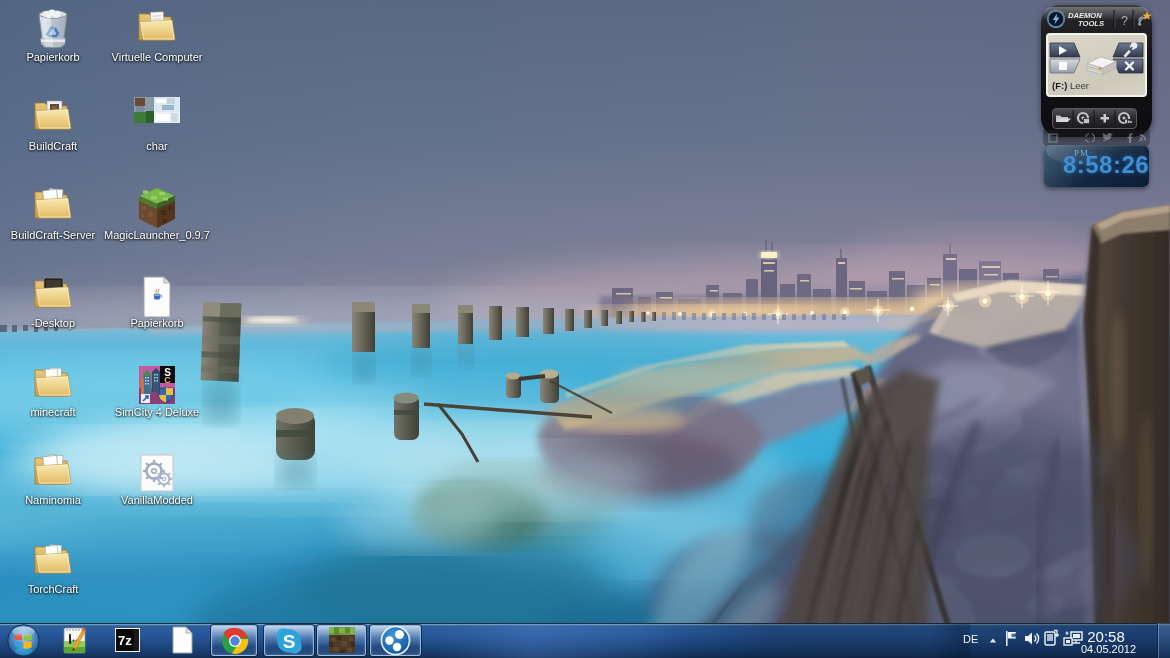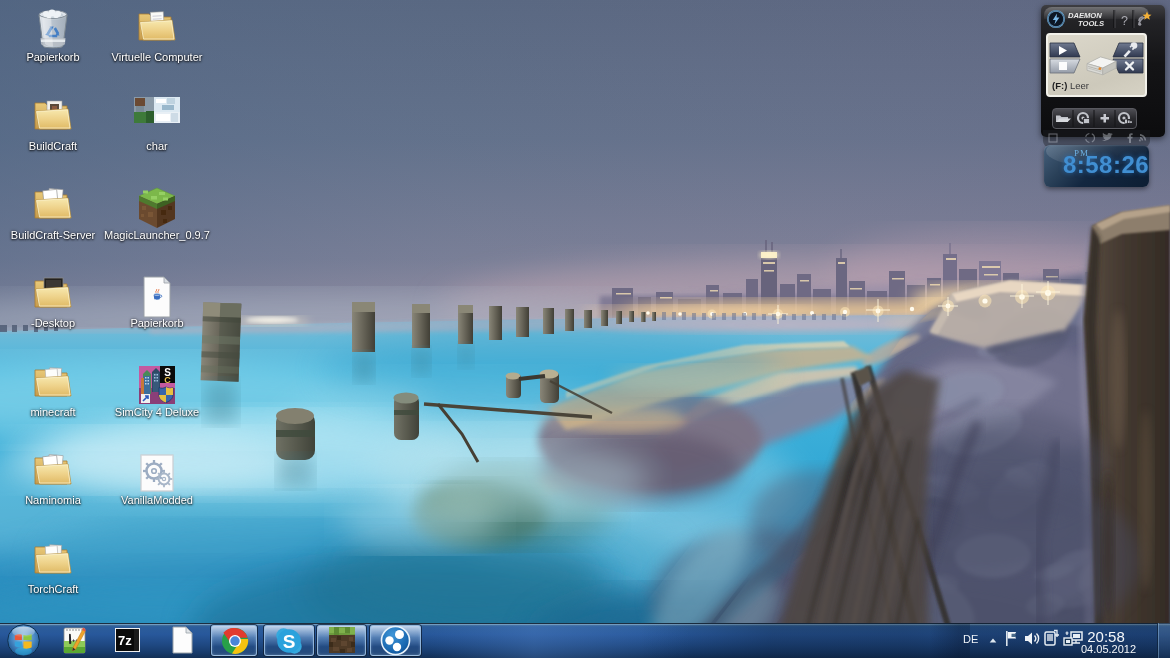--- a/index.html
+++ b/index.html
@@ -716,21 +716,21 @@
 <path d="M18,4 L30,4 L30,30 L18,30 Z" fill="#f5f5f2" stroke="#999" stroke-width="0.6" transform="rotate(3 24 17)"></path>
           <path d="M15,5 L27,5 L27,30 L15,30 Z" fill="#fdfdfb" stroke="#aaa" stroke-width="0.6" transform="rotate(-4 21 17)"></path>
 <path d="M5,14 L37,12 L40,32 L8,32 Z" fill="url(#ff13)" stroke="#b8913f" stroke-width="0.8"></path>
 <path d="M5.5,14.5 L36.5,12.7 L39,31 L8.5,31 Z" fill="none" stroke="#fdf6d8" stroke-width="0.9" opacity="0.8"></path>
 </svg></div>
   <div class="lbl" style="left:-17px;top:583px;width:140px">TorchCraft</div>
   </div>
 
   <div id="gadgets">
 
-  <div class="abs" style="left:1041px;top:5px;width:124px;height:132px;border-radius:5px;background:linear-gradient(180deg,#3e3e42 0%,#232326 12%,#141416 45%,#0c0c0e 100%);box-shadow:0 2px 6px rgba(0,0,0,.5);">
+  <div class="abs" style="left:1041px;top:5px;width:111px;height:132px;border-radius:19px;background:linear-gradient(180deg,#3e3e42 0%,#232326 12%,#141416 45%,#0c0c0e 100%);box-shadow:0 2px 6px rgba(0,0,0,.5);">
     <div class="abs" style="left:3px;top:2px;width:105px;height:12px;border-radius:8px 8px 0 0;background:linear-gradient(180deg,rgba(255,255,255,.28),rgba(255,255,255,.04));"></div>
 
     <svg class="abs" style="left:0;top:0" width="111" height="28" viewBox="0 0 111 28">
       <circle cx="15" cy="14" r="8.2" fill="#0c1624" stroke="#7ab2dc" stroke-width="1.7"></circle>
       <circle cx="15" cy="14" r="8.2" fill="none" stroke="#2a506e" stroke-width="0.7"></circle>
       <path d="M16,8.5 L11.8,15 L14.6,15 L13.4,19.5 L18.4,12.6 L15.6,12.6 Z" fill="#7ab8e8"></path>
       <text x="27" y="12.5" font-family="Liberation Sans" font-size="7.6" font-style="italic" font-weight="bold" fill="#e8e8e8">DAEMON</text>
       <text x="37" y="20.5" font-family="Liberation Sans" font-size="7.6" font-style="italic" font-weight="bold" fill="#e8e8e8">TOOLS</text>
       <line x1="73" y1="5" x2="73" y2="23" stroke="#0a0a0c" stroke-width="1"></line>
       <line x1="74" y1="5" x2="74" y2="23" stroke="#46464a" stroke-width="1"></line>

